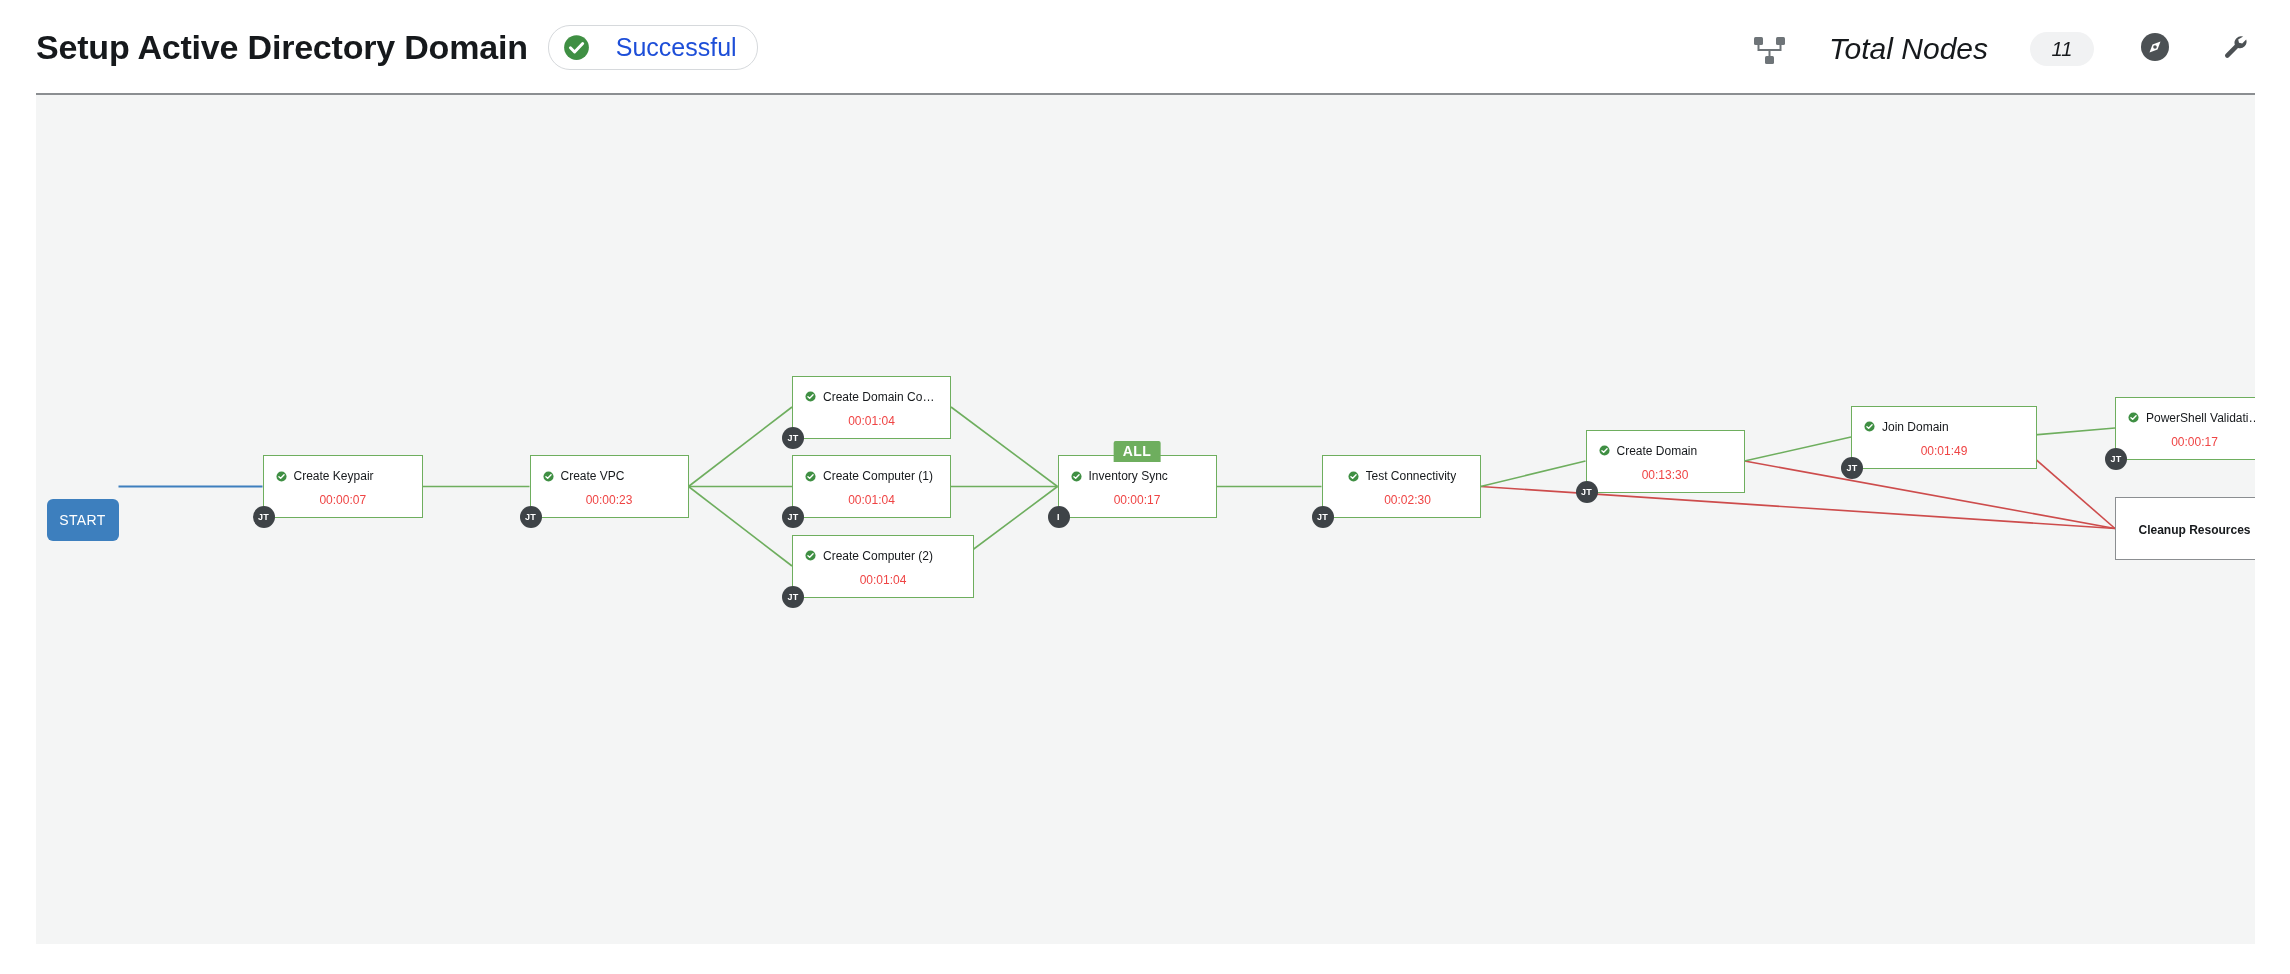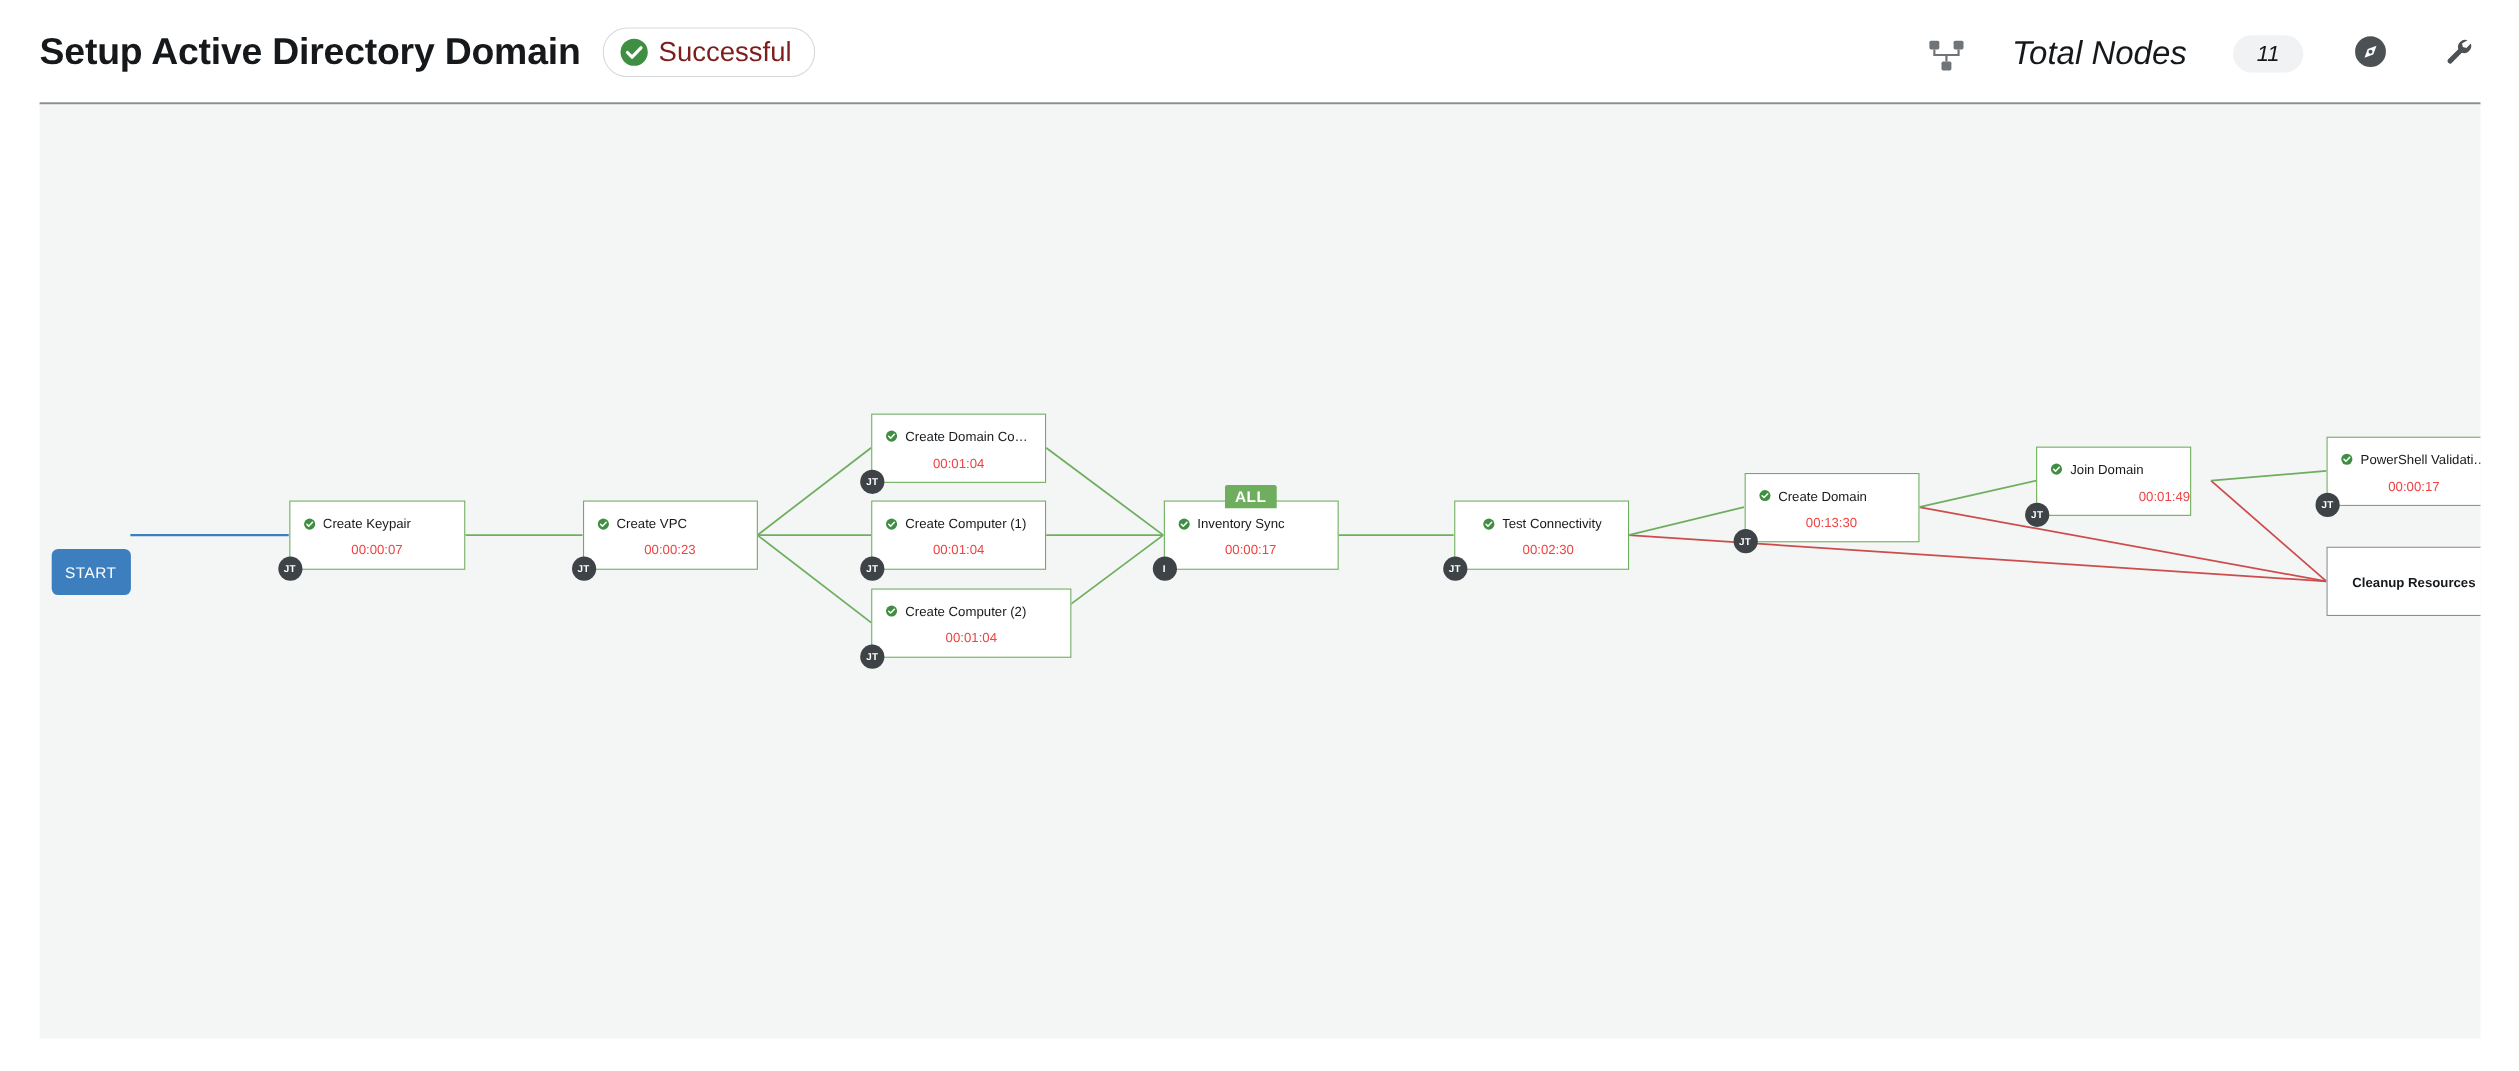--- a/index.html
+++ b/index.html
@@ -22,21 +22,21 @@
     font-size: 34px; font-weight: bold; color: #16191c;
     letter-spacing: -0.2px; white-space: nowrap;
   }
   #status-pill {
     display: flex; align-items: center; gap: 9px;
     border: 1.5px solid #d6d9dc;
     border-radius: 22px;
     padding: 7px 20px 7px 14px;
     background: #ffffff;
   }
-  #status-pill .label { font-size: 25px; color: #7f1d1d; white-space: nowrap; }
+  #status-pill .label { font-size: 25px; color: #1d4ed8; white-space: nowrap; margin-left: 17px; }
   .check-svg { display: block; }
 
   #header-right {
     margin-left: auto;
     display: flex; align-items: flex-end; gap: 42px; font-style: italic;
   }
   #nodes-icon { width: 34px; height: 30px; }
   #nodes-label { font-size: 30px; color: #16191c; white-space: nowrap; }
   #nodes-count {
     background: #f1f2f3; border-radius: 17px;
@@ -277,21 +277,21 @@
         <div class="node-title-row">
           <svg class="tiny-check" width="11" height="11" viewBox="0 0 24 24">
             <circle cx="12" cy="12" r="11" fill="#3f8f43"></circle>
             <path d="M6.4 12.3 L10.2 16 L17.6 8.3" fill="none" stroke="#ffffff" stroke-width="3" stroke-linecap="round" stroke-linejoin="round"></path>
           </svg>
           <span class="node-title">Create Domain</span>
         </div>
         <div class="node-duration">00:13:30</div>
         <div class="agent-badge">JT</div>
       </div>
-      <div class="node" style="left: 1815px; top: 310.5px; width: 141px; height: 63px; align-items: flex-end;">
+      <div class="node" style="left: 1815px; top: 310.5px; width: 186px; height: 63px;">
         <div class="node-title-row">
           <svg class="tiny-check" width="11" height="11" viewBox="0 0 24 24">
             <circle cx="12" cy="12" r="11" fill="#3f8f43"></circle>
             <path d="M6.4 12.3 L10.2 16 L17.6 8.3" fill="none" stroke="#ffffff" stroke-width="3" stroke-linecap="round" stroke-linejoin="round"></path>
           </svg>
           <span class="node-title">Join Domain</span>
         </div>
         <div class="node-duration">00:01:49</div>
         <div class="agent-badge">JT</div>
       </div>

